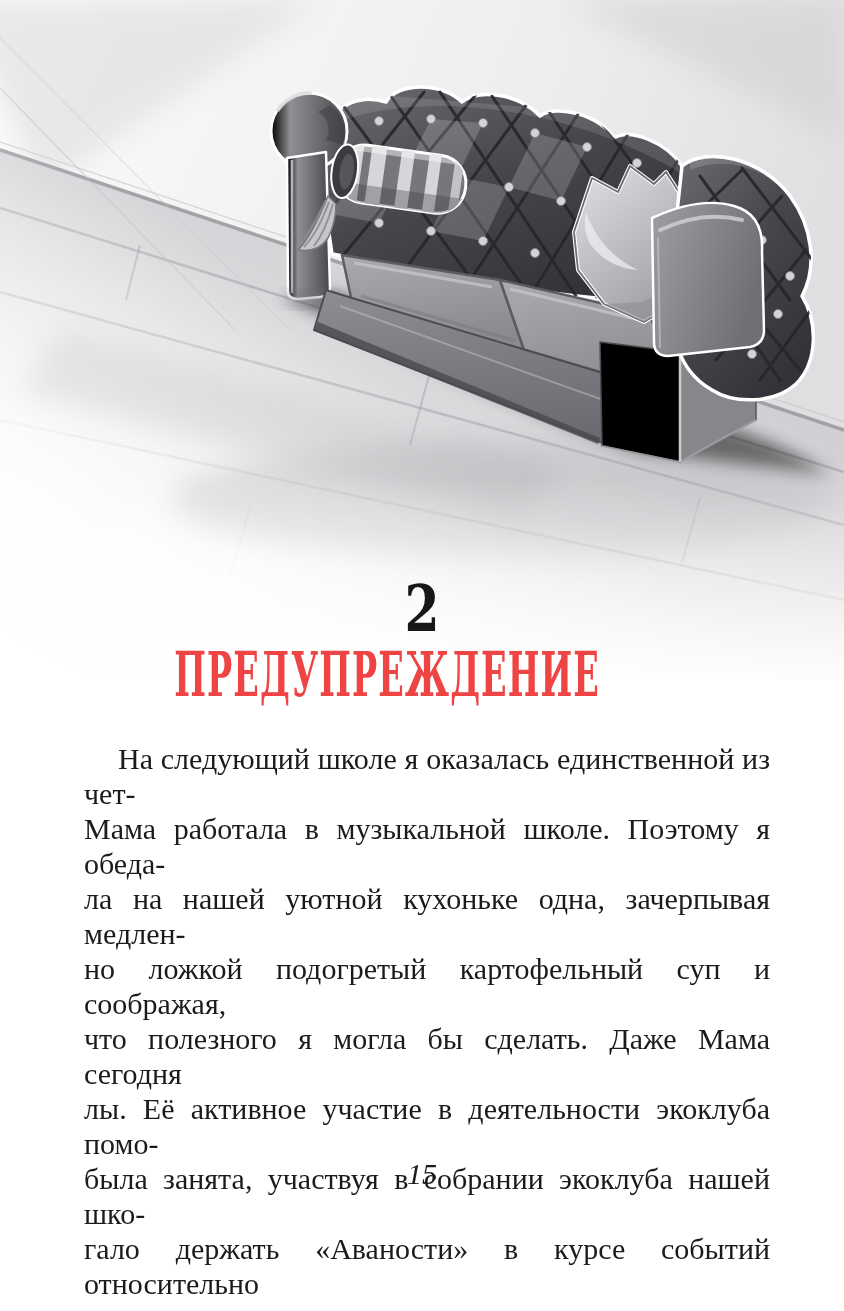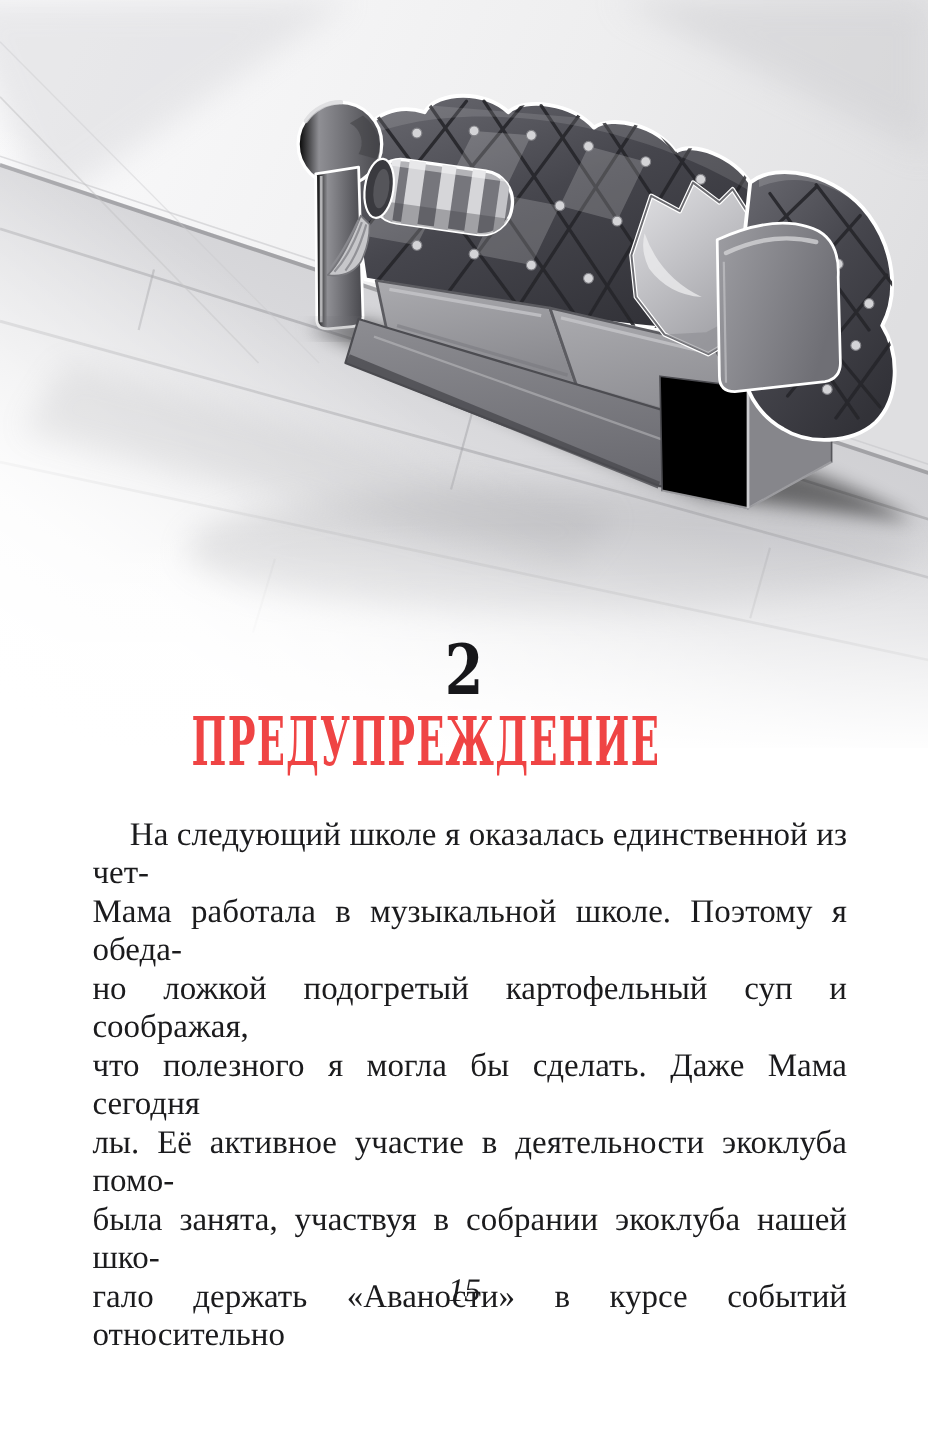--- a/index.html
+++ b/index.html
@@ -290,20 +290,21 @@
     <span>2</span>
   </div>
 
   <div class="chapter-title">
     <span>ПРЕДУПРЕЖДЕНИЕ</span>
   </div>
 
   <div class="body-text">
     <div class="line first">На следующий школе я оказалась единственной из чет-</div>
     <div class="line">Мама работала в музыкальной школе. Поэтому я обеда-</div>
+    <div class="line">ла на нашей уютной кухоньке одна, зачерпывая медлен-</div>
     <div class="line">но ложкой подогретый картофельный суп и соображая,</div>
     <div class="line">что полезного я могла бы сделать. Даже Мама сегодня</div>
     <div class="line">лы. Её активное участие в деятельности экоклуба помо-</div>
     <div class="line">была занята, участвуя в собрании экоклуба нашей шко-</div>
     <div class="line">гало держать «Аваности» в курсе событий относительно</div>
 
   </div>
 
   <div class="page-number">15</div>
 

